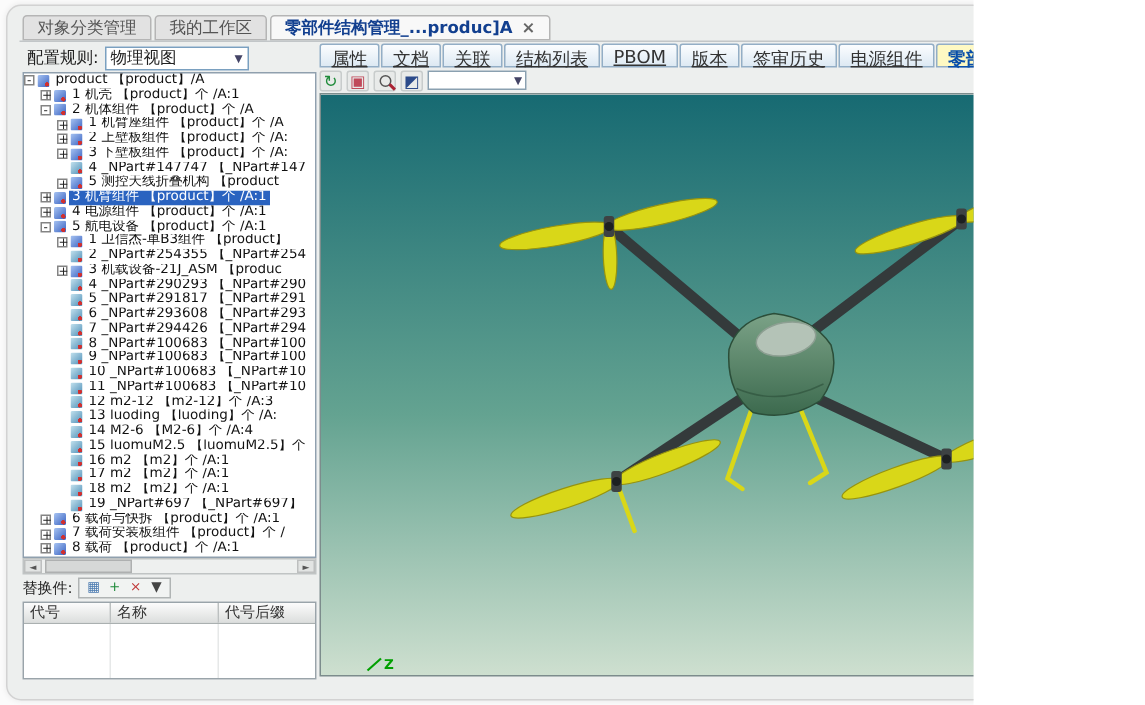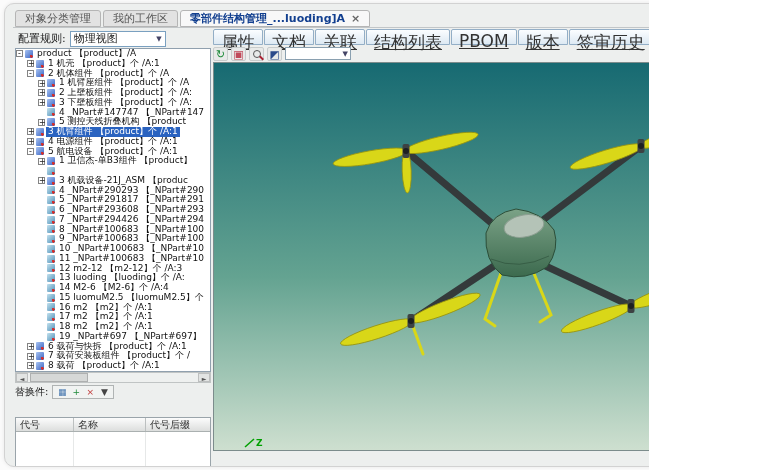--- a/index.html
+++ b/index.html
@@ -18,21 +18,21 @@
   .tabline{position:absolute;left:8px;right:8px;top:23px;height:1px;background:#c2c6c8;}
 
   
   .config-row{position:absolute;left:13px;top:26px;height:17px;display:flex;align-items:center;font-size:11px;color:#222;}
   .cfg-select{width:96px;height:16px;margin-left:4px;background:#fff;border:1px solid #7aa0c0;
     display:flex;align-items:center;justify-content:space-between;padding:0 3px;font-size:11px;color:#222;cursor:default;text-align:right;}
   .cfg-select .chev{font-size:7px;color:#446;}
 
   
   .detail-tabs{position:absolute;left:208px;top:25px;height:17px;display:flex;}
-  .dtab{padding:1px 7px;font-size:17px;height:16px;background:linear-gradient(#fbfdff,#dde9f3);
+  .dtab{padding:1px 7px;font-size:12px;height:16px;background:linear-gradient(#fbfdff,#dde9f3);
     border:1px solid #93aec6;color:#333;margin-right:1px;border-radius:2px 2px 0 0;white-space:nowrap;cursor:default;text-decoration:underline;}
   .dtab.active{background:#fef9c3;color:#0a4faa;font-weight:bold;}
 
   
   .vp-toolbar{position:absolute;left:208px;top:42px;height:15px;display:flex;align-items:center;gap:3px;}
   .vicon{width:15px;height:14px;font-size:11px;line-height:13px;text-align:center;background:#e8eae9;
     border:1px solid #c8cccc;border-radius:2px;cursor:default;position:relative;}
   .vicon.mag::before{content:"";position:absolute;left:3px;top:2px;width:6px;height:6px;border:1.5px solid #555;border-radius:50%;}
   .vicon.mag::after{content:"";position:absolute;left:9px;top:9px;width:5px;height:2px;background:#a23;transform:rotate(45deg);}
   .vcombo{width:66px;height:13px;background:#fff;border:1px solid #8aa0b0;display:flex;align-items:center;
@@ -60,21 +60,21 @@
     border:1px solid #c0c4c4;display:flex;align-items:stretch;}
   .sbtn{width:12px;font-size:6px;line-height:9px;text-align:center;color:#555;background:#e2e4e3;border:1px solid #bdbfbf;flex:none;}
   .sthumb{width:58px;margin-left:2px;background:#d6d8d7;border:1px solid #aeb0b0;flex:none;}
   .strack{flex:1;}
 
   
   .replace-row{position:absolute;left:10px;top:381px;height:14px;display:flex;align-items:flex-end;font-size:10px;color:#222;}
   .rtoolbar{display:flex;align-items:center;gap:2px;height:14px;margin-left:4px;background:#f1f3f2;
     border:1px solid #b0b4b4;padding:0 3px;}
   .ricon{width:12px;text-align:center;font-size:9px;line-height:12px;cursor:default;}
-  .replace-table{position:absolute;left:10px;top:413px;width:196px;height:52px;background:#fff;
+  .replace-table{position:absolute;left:10px;top:397px;width:196px;height:52px;background:#fff;
     border:1px solid #9aa4aa;display:flex;flex-direction:column;}
   .thead{display:flex;height:14px;flex:none;border-bottom:1px solid #aab0b0;}
   .hcell{font-size:10px;line-height:13px;padding:0 4px;background:linear-gradient(#fcfcfc,#dcdedd);
     border-right:1px solid #bcc0c0;color:#333;white-space:nowrap;overflow:hidden;}
   .hcell:nth-child(1){width:58px;}
   .hcell:nth-child(2){width:72px;}
   .hcell:nth-child(3){flex:1;border-right:none;}
   .tbody{position:relative;flex:1;background:#fff;}
   .tbody::before{content:"";position:absolute;left:57px;top:0;bottom:0;width:1px;background:#e6e8e8;}
   .tbody::after{content:"";position:absolute;left:129px;top:0;bottom:0;width:1px;background:#e6e8e8;}
@@ -94,21 +94,21 @@
   <div class="app-window">
 
     <div class="main-tabs">
         <div class="tab">
           <span class="tab-label">对象分类管理</span>
         </div>
         <div class="tab">
           <span class="tab-label">我的工作区</span>
         </div>
         <div class="tab active">
-          <span class="tab-label">零部件结构管理_...luoding]A</span>
+          <span class="tab-label">零部件结构管理_...produc]A</span>
           <span class="tab-close">×</span>
         </div>
       </div>
     <div class="tabline"></div>
 
     <div class="config-row">
       <span>配置规则:</span>
       <div class="cfg-select">
         <span>物理视图</span>
         <span class="chev">▼</span>
@@ -210,20 +210,21 @@
         <div class="trow">
           <span class="ind" style="width: 22px;"></span>
           <span class="ebox">+</span>
           <span class="nicon asm"></span>
           <span class="tlabel">1 卫信杰-单B3组件 【product】</span>
         </div>
         <div class="trow">
           <span class="ind" style="width: 22px;"></span>
           <span class="ebox hid"></span>
           <span class="nicon prt"></span>
+          <span class="tlabel">2 _NPart#254355 【_NPart#254</span>
         </div>
         <div class="trow">
           <span class="ind" style="width: 22px;"></span>
           <span class="ebox">+</span>
           <span class="nicon asm"></span>
           <span class="tlabel">3 机载设备-21J_ASM 【produc</span>
         </div>
         <div class="trow">
           <span class="ind" style="width: 22px;"></span>
           <span class="ebox hid"></span>

